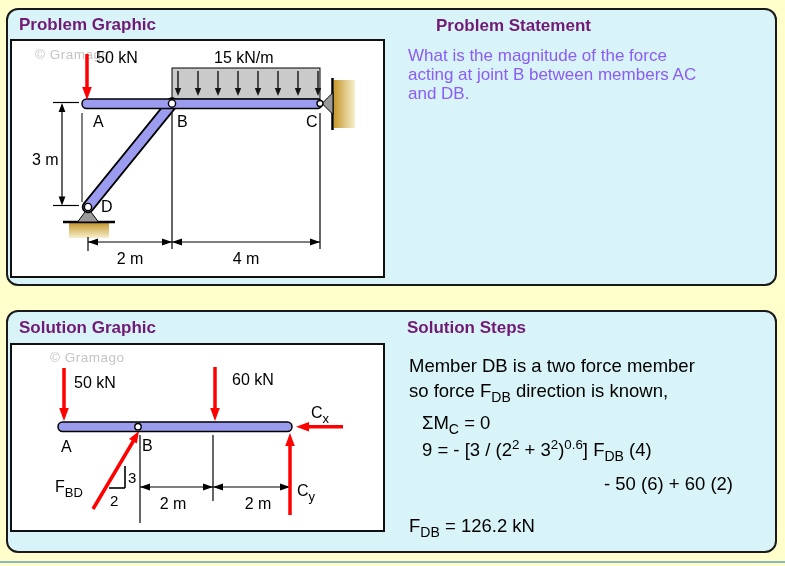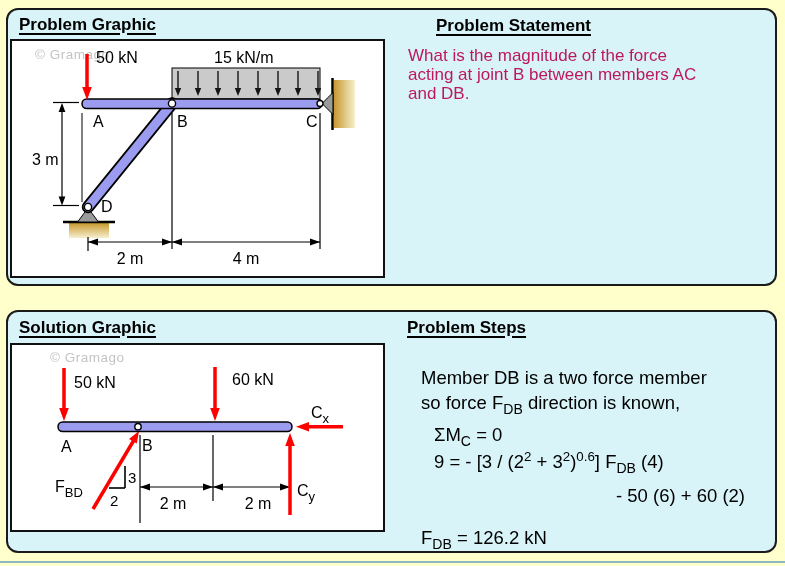--- a/index.html
+++ b/index.html
@@ -12,38 +12,38 @@
   .panel{
     position:absolute; left:6px; width:767px;
     background:var(--panel_bg,#D8F4F8);
     border:2px solid var(--panel_border,#1A1A1A);
     border-radius:12px;
   }
   .panel-top{ top:8px; height:274px; }
   .panel-bottom{ top:310px; height:239px; }
   h2.sec-title{
     position:absolute; margin:0;
-    font-size:17px; font-weight:bold; color:#000000;
-    text-decoration:underline; text-decoration-thickness:1.5px; text-underline-offset:3px;
+    font-size:17px; font-weight:bold; color:#701a75;
+    text-decoration-thickness:1.5px; text-underline-offset:3px;
     white-space:nowrap;
   }
   .gbox{
     position:absolute; left:10px; width:375px;
     background:#ffffff; border:2px solid #111; box-sizing:border-box;
   }
   .gbox-top{ top:39px; height:239px; }
   .gbox-bottom{ top:343px; height:189px; }
   .gbox svg{ display:block; }
 
   .statement-text{
     position:absolute; left:408px; top:46px; width:330px; margin:0;
-    font-size:17px; line-height:19px; white-space:pre-line; color:#be185d;
+    font-size:17px; line-height:19px; white-space:pre-line; color:#8b5cf6;
   }
   .steps{ position:absolute; left:405px; top:317px; width:320px; }
-  .steps .ln{ position:absolute; margin:16px; white-space:nowrap; font-size:18.5px; color:#000; }
+  .steps .ln{ position:absolute; margin:4px; white-space:nowrap; font-size:18.5px; color:#000; }
   .ln-1{ top:34px; left:0; }
   .ln-2{ top:59px; left:0; }
   .ln-eq1{ top:91px; left:13px; }
   .ln-eq2{ top:116px; left:13px; }
   .ln-eq3{ top:152px; left:16px; width:308px; text-align:right; }
   .ln-answer{ top:194px; left:0; font-size:21px; color:var(--arrow_red,#FF0000); }
   sub{ font-size:0.76em; }
   sup{ font-size:0.72em; }
 
   
@@ -177,21 +177,21 @@
       <text class="t16" x="89" y="171">D</text>
     </svg>
   </div>
 
   <p class="statement-text">What is the magnitude of the force
 acting at joint B between members AC
 and DB.</p>
 
   <section class="panel panel-bottom">
     <h2 class="sec-title" style="left:11px; top:6px;">Solution Graphic</h2>
-    <h2 class="sec-title" style="left:399px; top:6px;">Problem Steps</h2>
+    <h2 class="sec-title" style="left:399px; top:6px;">Solution Steps</h2>
   </section>
 
   <div class="gbox gbox-bottom">
     <svg width="371" height="185" viewBox="0 0 371 185">
       <text class="wm" x="38" y="17">© Gramago</text>
 
       <g>
         <line class="dim" x1="128" y1="90" x2="128" y2="178"></line>
         <line class="dim" x1="201" y1="90" x2="201" y2="156"></line>
       </g>

